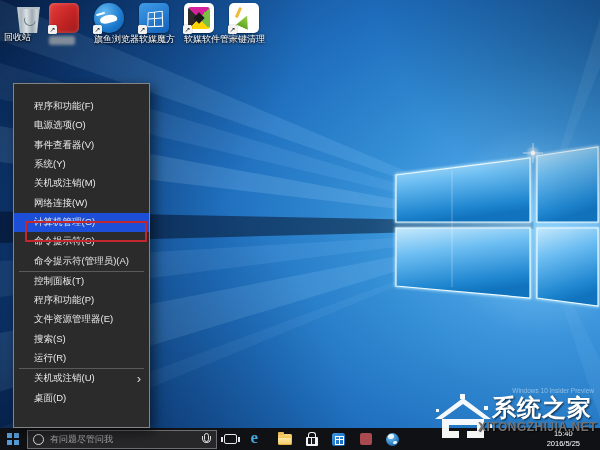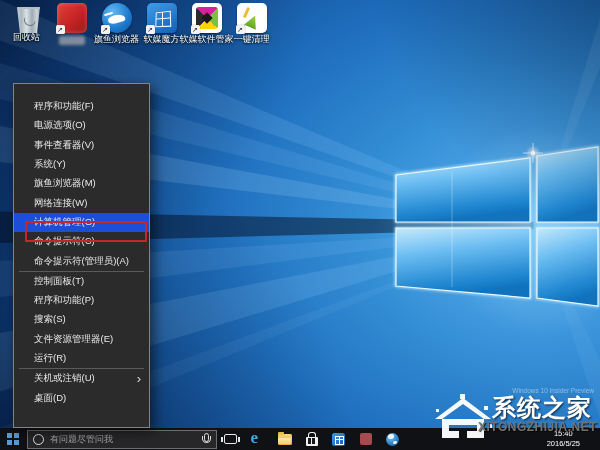--- a/index.html
+++ b/index.html
@@ -30,21 +30,21 @@
   .win-logo-svg { position:absolute; left:390px; top:140px; }
   .vignette { position:absolute; inset:0;
     background:
       radial-gradient(circle 520px at -60px -40px, rgba(2,8,24,.55), rgba(0,0,0,0) 72%),
       radial-gradient(circle 560px at -40px 500px, rgba(2,8,24,.5), rgba(0,0,0,0) 72%),
       radial-gradient(circle 420px at 660px -60px, rgba(2,8,24,.45), rgba(0,0,0,0) 70%);
   }
 
   
   .di-grid { position:absolute; left:4px; top:3px; display:flex; z-index:10; }
-  .di { width:45px; display:flex; flex-direction:column; align-items:center; cursor:default; }
+  .di { width:45px; display:flex; flex-direction:column; cursor:default; }
   .di-icon { position:relative; width:30px; height:30px; margin-bottom:2px; }
   .di-label { font-size:9px; color:#fff; line-height:1.1; white-space:nowrap;
     text-shadow:0 1px 2px rgba(0,0,0,.95), 0 0 3px rgba(0,0,0,.8); }
   .blur-label { width:26px; height:9px; margin-top:1px; background:#9aa0a6; opacity:.8;
     filter:blur(1.5px); border-radius:2px; }
   .sc-arrow { position:absolute; left:-1px; bottom:-1px; width:9px; height:9px;
     background:#f2f2f2; border-radius:1.5px; font-size:7px; line-height:9px; text-align:center;
     color:#1a1a1a; box-shadow:0 0 1px rgba(0,0,0,.8); }
   .sc-arrow::before { content:"\2197"; }
 
@@ -274,21 +274,21 @@
       <div class="winx-item">
         <span>电源选项(O)</span>
       </div>
       <div class="winx-item">
         <span>事件查看器(V)</span>
       </div>
       <div class="winx-item">
         <span>系统(Y)</span>
       </div>
       <div class="winx-item">
-        <span>旗鱼浏览器(M)</span>
+        <span>关机或注销(M)</span>
       </div>
       <div class="winx-item">
         <span>网络连接(W)</span>
       </div>
       <div class="winx-item hl">
         <span>计算机管理(G)</span>
       </div>
       <div class="winx-item">
         <span>命令提示符(C)</span>
       </div>
@@ -296,24 +296,24 @@
         <span>命令提示符(管理员)(A)</span>
       </div>
       <div class="winx-sep"></div>
       <div class="winx-item">
         <span>控制面板(T)</span>
       </div>
       <div class="winx-item">
         <span>程序和功能(P)</span>
       </div>
       <div class="winx-item">
+        <span>文件资源管理器(E)</span>
+      </div>
+      <div class="winx-item">
         <span>搜索(S)</span>
-      </div>
-      <div class="winx-item">
-        <span>文件资源管理器(E)</span>
       </div>
       <div class="winx-item">
         <span>运行(R)</span>
       </div>
       <div class="winx-sep"></div>
       <div class="winx-item has-sub">
         <span>关机或注销(U)</span>
       </div>
       <div class="winx-item">
         <span>桌面(D)</span>

